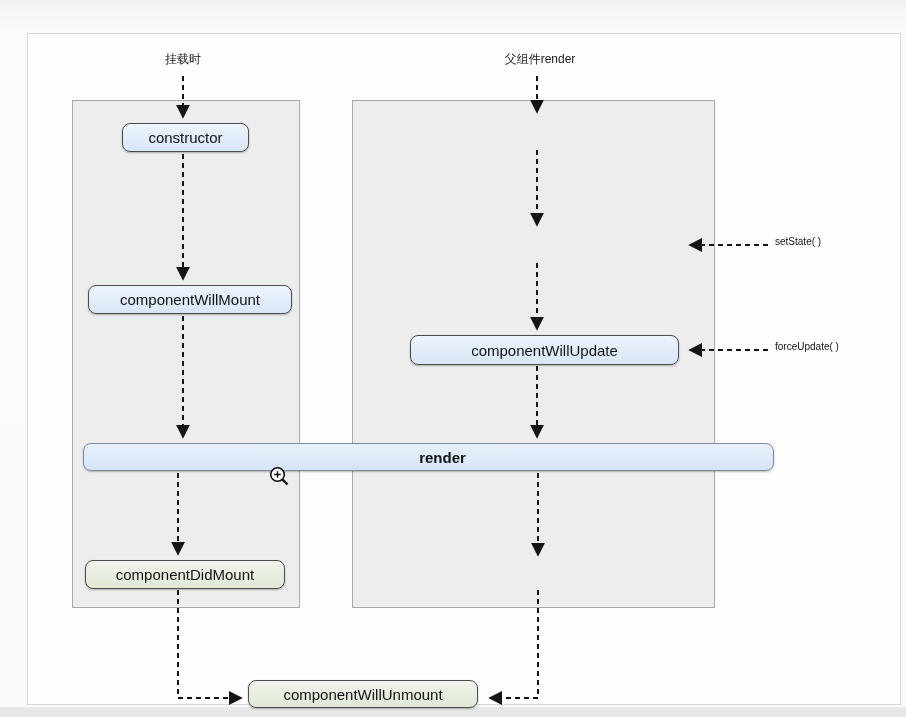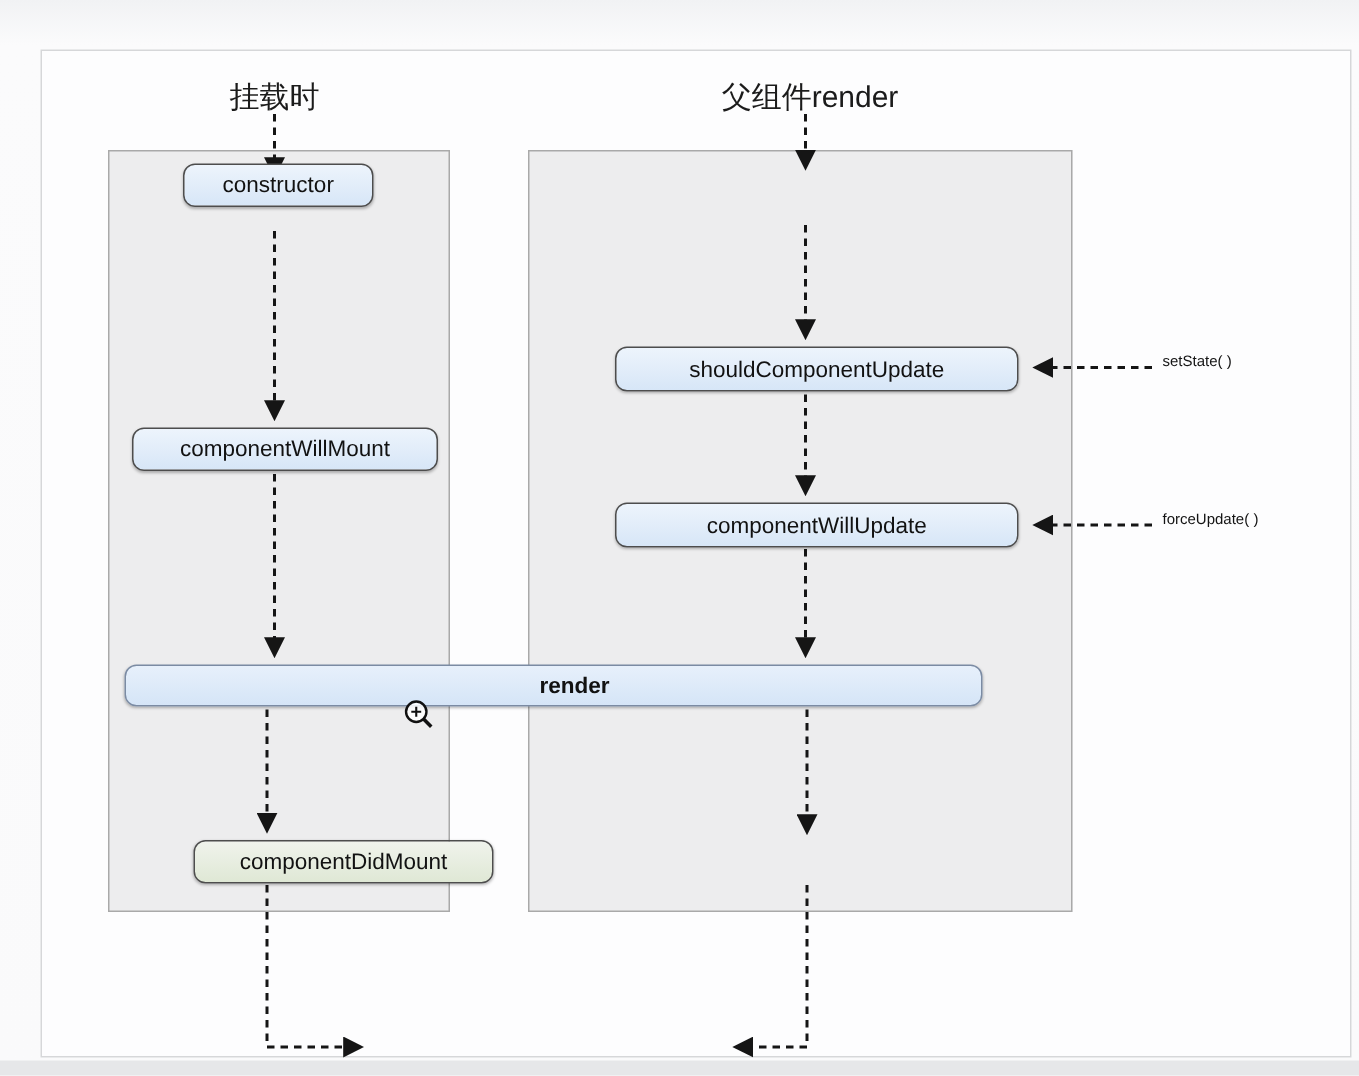--- a/index.html
+++ b/index.html
@@ -22,36 +22,36 @@
     background:#e6e7e9;
   }
   .col{
     position:absolute;background:#ededee;border:1px solid #a9a9a9;
     box-sizing:border-box;z-index:1;
   }
   .col-left{left:72px;top:100px;width:228px;height:508px;}
   .col-right{left:352px;top:100px;width:363px;height:508px;}
   .flow-title{
     position:absolute;transform:translateX(-50%);
-    font-size:20px;color:#1b1b1b;z-index:3;white-space:nowrap;
+    font-size:12px;color:#1b1b1b;z-index:3;white-space:nowrap;
   }
   .arrows{position:absolute;left:0;top:0;z-index:2;pointer-events:none;}
   .dash{
     stroke:#151515;stroke-width:2;fill:none;
     stroke-dasharray:5 4;marker-end:url(#arrowhead);
   }
   .node{
     position:absolute;display:flex;align-items:center;justify-content:center;
     border:1.5px solid #4d4d4d;border-radius:8px;
     font-size:15px;color:#121212;z-index:3;box-sizing:border-box;
     background:linear-gradient(#edf4fc 0%,#d7e6f7 100%);
     box-shadow:0 1px 2px rgba(0,0,0,0.28);
     white-space:nowrap;
   }
-  .node.green{background:linear-gradient(#f0f3ec 0%,#dfe8d5 100%);margin-left:44px;}
+  .node.green{background:linear-gradient(#f0f3ec 0%,#dfe8d5 100%);}
   .node.render{
     border-color:#7b8ba3;font-weight:bold;
     background:linear-gradient(#e7f0fb 0%,#d5e5f7 100%);
   }
   .annotation{
     position:absolute;font-size:10px;color:#141414;z-index:3;white-space:nowrap;
   }
   .zoom-cursor{position:absolute;left:268px;top:465px;z-index:4;}
 </style>
 </head>
@@ -82,28 +82,28 @@
     <path class="dash" d="M537 150 L537 224"></path>
     <path class="dash" d="M537 263 L537 328"></path>
     <path class="dash" d="M537 366 L537 436"></path>
     <path class="dash" d="M538 473 L538 554"></path>
     <path class="dash" d="M178 590 L178 698 L240 698"></path>
     <path class="dash" d="M538 590 L538 698 L491 698"></path>
     <path class="dash" d="M768 245 L691 245"></path>
     <path class="dash" d="M768 350 L691 350"></path>
   </svg>
 
-  <div class="node" style="left:122px;top:109px;width:127px;height:29px;">constructor</div>
+  <div class="node" style="left:122px;top:123px;width:127px;height:29px;">constructor</div>
   <div class="node" style="left:88px;top:285px;width:204px;height:29px;">componentWillMount</div>
   <div class="node green" style="left:85px;top:560px;width:200px;height:29px;">componentDidMount</div>
 
-  <div class="node" style="left:410px;top:231px;width:269px;height:30px;">shouldComponentUpdate</div>
   <div class="node" style="left:410px;top:335px;width:269px;height:30px;text-align:center;">componentWillUpdate</div>
 
-  <div class="node render" style="left:83px;top:443px;width:572px;height:28px;padding-left:28px;">render</div>
+  <div class="node render" style="left:83px;top:443px;width:691px;height:28px;padding-left:28px;">render</div>
+  <div class="node green" style="left:248px;top:680px;width:230px;height:28px;">componentWillUnmount</div>
 
   <div class="annotation" style="left:775px;top:236px;">setState( )</div>
   <div class="annotation" style="left:775px;top:341px;">forceUpdate( )</div>
 
   <svg class="zoom-cursor" width="24" height="24" viewBox="0 0 24 24">
     <circle cx="9.5" cy="9.5" r="6.8" fill="rgba(255,255,255,0.85)" stroke="#111" stroke-width="1.6"></circle>
     <path d="M9.5 6.2 L9.5 12.8 M6.2 9.5 L12.8 9.5" stroke="#111" stroke-width="1.4"></path>
     <path d="M14.4 14.4 L19.5 19.5" stroke="#111" stroke-width="2.4"></path>
   </svg>
 

